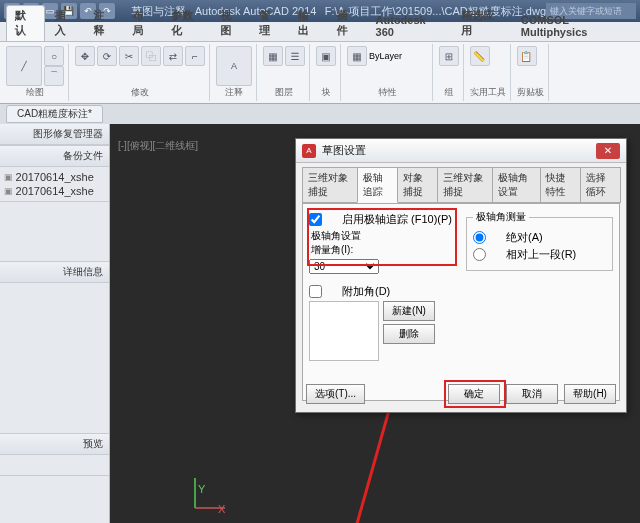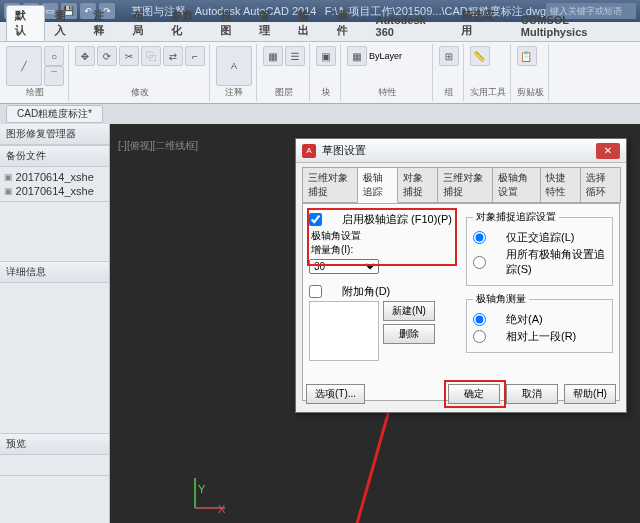--- a/index.html
+++ b/index.html
@@ -20,21 +20,21 @@
 .ribbon .btns { display: flex; gap: 2px; flex-wrap: wrap; }
 .ribbon .btn { width: 20px; height: 20px; background: #e4e8ee; border: 1px solid #c3cad4; border-radius: 2px; display: flex; align-items: center; justify-content: center; font-size: 10px; color: #556; }
 .ribbon .btn.big { width: 36px; height: 40px; flex-direction: column; font-size: 9px; }
 .ribbon .lbl { font-size: 9px; color: #666; text-align: center; }
 
 .filetabs { height: 20px; background: #d9dee5; display: flex; align-items: center; padding-left: 6px; }
 .filetabs .ftab { background: #eef1f5; border: 1px solid #b8bec6; padding: 1px 10px; border-radius: 3px 3px 0 0; font-size: 10px; color: #333; }
 
 .main { display: flex; height: 399px; }
 .side { width: 110px; background: #e6e9ee; border-right: 1px solid #b2b8c0; display: flex; flex-direction: column; }
-.side .panel { border-bottom: 1px solid #c7ccd4; }
+.side .panel { border-bottom: 1px solid #c7ccd4; text-align: right; }
 .side .phdr { background: linear-gradient(#eef1f5,#dde2e9); padding: 3px 6px; font-size: 10px; color: #333; border-bottom: 1px solid #c7ccd4; }
 .side .pbody { padding: 3px 4px; font-size: 10px; color: #333; min-height: 20px; }
 .side .file { display: flex; align-items: center; gap: 3px; padding: 1px 0; white-space: nowrap; overflow: hidden; }
 .side .file::before { content: "▣"; color: #888; font-size: 9px; }
 
 .canvas { flex: 1; background: #2a2a2a; position: relative; }
 .canvas .model { position: absolute; top: 15px; left: 8px; color: #888; font-size: 10px; }
 .axis { position: absolute; bottom: 10px; left: 80px; color: #5c5; font-size: 10px; }
 .axis .y { position: absolute; bottom: 18px; left: 8px; }
 .axis .x { position: absolute; bottom: -2px; left: 28px; color: #c55; }
@@ -244,31 +244,20 @@
         <div style="display:flex;gap:4px;margin-top:2px">
           <div style="width:70px;height:60px;border:1px solid #bbb;background:#fff"></div>
           <div style="display:flex;flex-direction:column;gap:3px">
             <button class="btn2">新建(N)</button>
             <button class="btn2">删除</button>
           </div>
         </div>
       </div>
       <div style="flex:1">
         <fieldset>
-          <legend>对象捕捉追踪设置</legend>
-          <label>
-              <input type="radio" name="ot" checked="" style="">
-              <span>仅正交追踪(L)</span>
-            </label>
-          <label>
-              <input type="radio" name="ot" style="">
-              <span>用所有极轴角设置追踪(S)</span>
-            </label>
-        </fieldset>
-        <fieldset>
           <legend>极轴角测量</legend>
           <label>
               <input type="radio" name="pm" checked="" style="">
               <span>绝对(A)</span>
             </label>
           <label>
               <input type="radio" name="pm" style="">
               <span>相对上一段(R)</span>
             </label>
         </fieldset>

